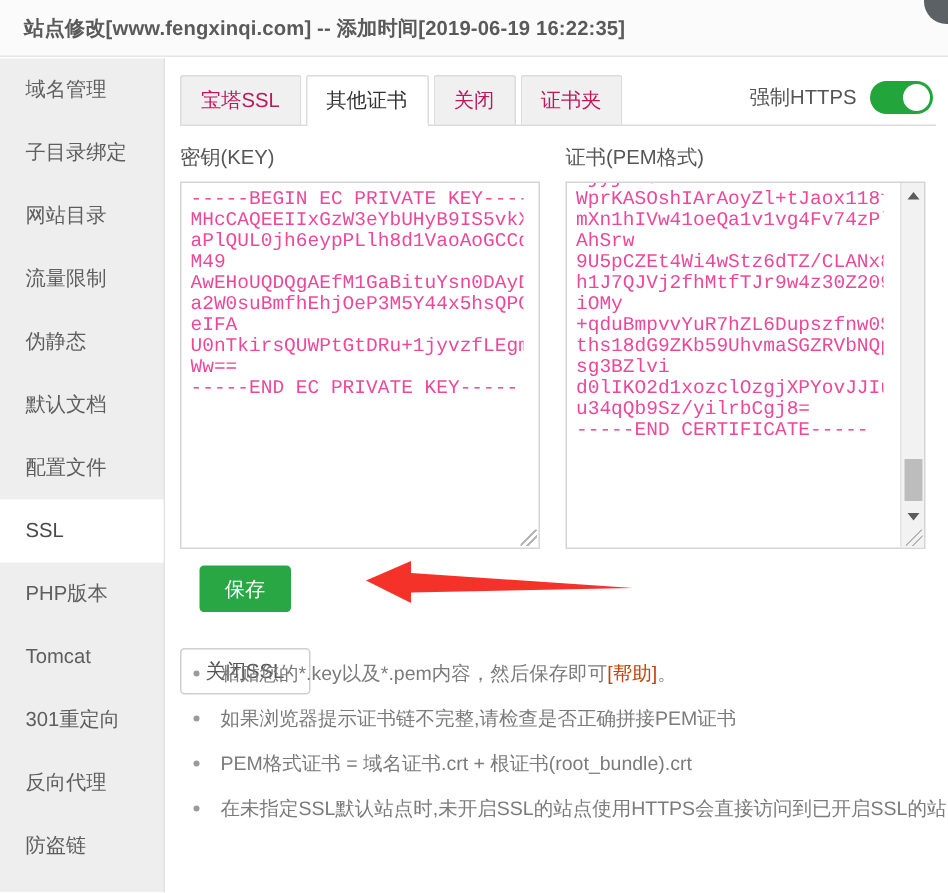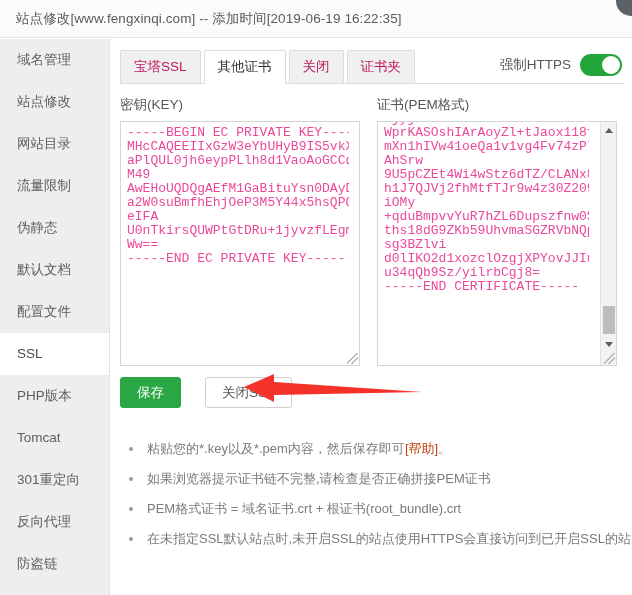--- a/index.html
+++ b/index.html
@@ -26,20 +26,21 @@
     background: #fbfbfb;
     border-bottom: 1px solid #e6e6e6;
   }
   .titlebar-text {
     position: absolute;
     left: 16px; top: 10px;
     font-size: 13.5px;
     color: #5a5a5a;
     white-space: nowrap;
     letter-spacing: 0.1px;
+    font-weight: bold;
   }
   .corner-dark {
     position: absolute;
     right: -14px; top: -14px;
     width: 30px; height: 30px;
     background: #5c6166;
     border-radius: 50%;
   }
 
   
@@ -229,20 +230,21 @@
     cursor: pointer;
   }
 
   
   .btnrow {
     position: absolute;
     left: 9px; top: 338px;
     display: flex;
     align-items: center;
     gap: 24px;
+    flex-direction: column;
   }
   .btn {
     height: 31px;
     line-height: 29px;
     padding: 0 16px;
     font-size: 13.5px;
     border-radius: 3px;
     cursor: pointer;
     white-space: nowrap;
   }
@@ -299,21 +301,21 @@
 
 <div id="app">
 
   <div class="titlebar">
     <div class="titlebar-text">站点修改[www.fengxinqi.com] -- 添加时间[2019-06-19 16:22:35]</div>
     <div class="corner-dark"></div>
   </div>
 
   <div class="sidebar">
     <div class="side-item">域名管理</div>
-    <div class="side-item">站点修改</div>
+    <div class="side-item">子目录绑定</div>
     <div class="side-item">网站目录</div>
     <div class="side-item">流量限制</div>
     <div class="side-item">伪静态</div>
     <div class="side-item">默认文档</div>
     <div class="side-item">配置文件</div>
     <div class="side-item active">SSL</div>
     <div class="side-item">PHP版本</div>
     <div class="side-item">Tomcat</div>
     <div class="side-item">301重定向</div>
     <div class="side-item">反向代理</div>

